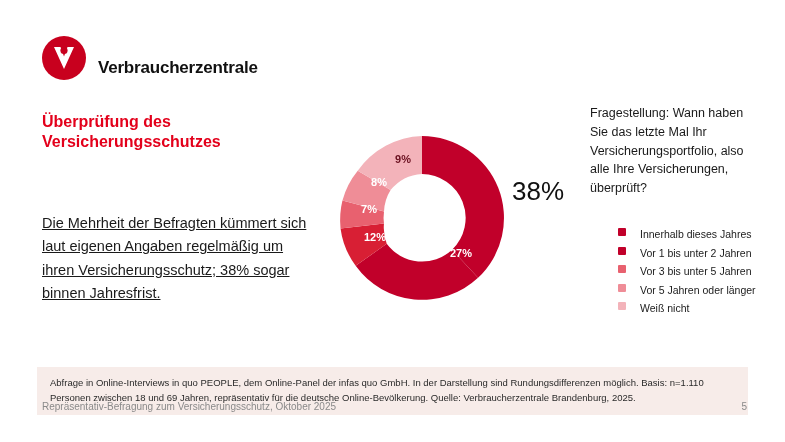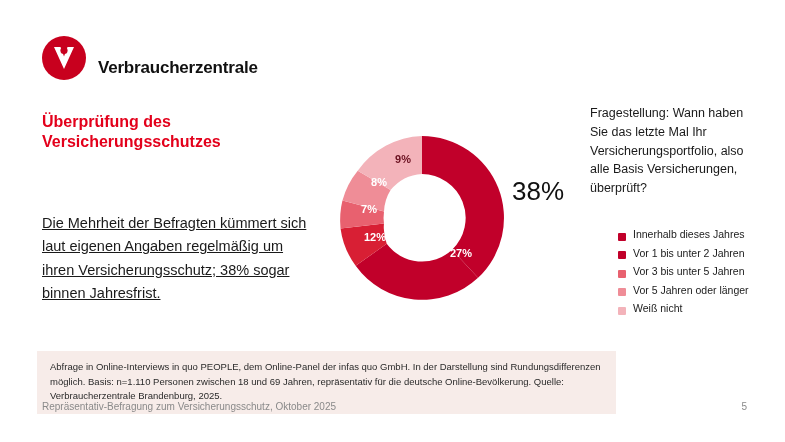--- a/index.html
+++ b/index.html
@@ -99,44 +99,44 @@
     color: #1a1a1a;
   }
   .legend {
     position: absolute;
     left: 590px;
     top: 228px;
     width: 180px;
   }
   .legend-item {
     display: flex;
-    align-items: flex-end;
-    gap: 7px;
+    align-items: flex-start;
+    gap: 14px;
     margin-bottom: 6px;
     padding-left: 28px;
   }
   .legend-swatch {
     width: 8px;
     height: 8px;
     flex: 0 0 auto;
     border-radius: 1px;
   }
   .legend-label {
     font-size: 10.5px;
     line-height: 1.2;
     color: #1a1a1a;
     white-space: nowrap;
   }
 
   
   .footnote {
     position: absolute;
     left: 37px;
-    top: 351px;
-    width: 579px;
+    top: 367px;
+    width: 711px;
     background: #f7ece9;
     padding: 9px 13px 10px 13px;
     font-size: 9.5px;
     line-height: 1.55;
     color: #2a2a2a;
   }
 
   
   .footer-left {
     position: absolute;
@@ -190,21 +190,21 @@
       <text class="slice-label" x="129" y="129" text-anchor="middle">27%</text>
       <text class="slice-label" x="43" y="113" text-anchor="middle">12%</text>
       <text class="slice-label" x="37" y="85" text-anchor="middle">7%</text>
       <text class="slice-label" x="47" y="58" text-anchor="middle">8%</text>
       <text class="slice-label dark" x="71" y="35" text-anchor="middle">9%</text>
     </g>
   </svg>
 </div>
 <div class="big-value">38%</div>
 
-<div class="question">Fragestellung: Wann haben Sie das letzte Mal Ihr Versicherungsportfolio, also alle Basis Versicherungen, überprüft?</div>
+<div class="question">Fragestellung: Wann haben Sie das letzte Mal Ihr Versicherungsportfolio, also alle Ihre Versicherungen, überprüft?</div>
 
 <div class="legend">
   <div class="legend-item">
     <span class="legend-swatch" style="background:#c1002a"></span>
     <span class="legend-label">Innerhalb dieses Jahres</span>
   </div>
   <div class="legend-item">
     <span class="legend-swatch" style="background:#c1002a"></span>
     <span class="legend-label">Vor 1 bis unter 2 Jahren</span>
   </div>

